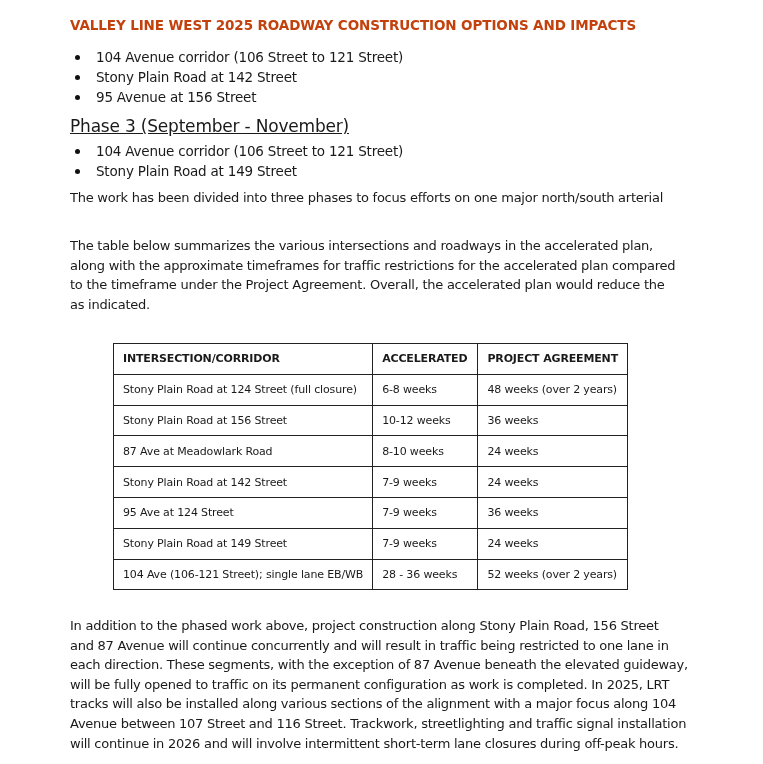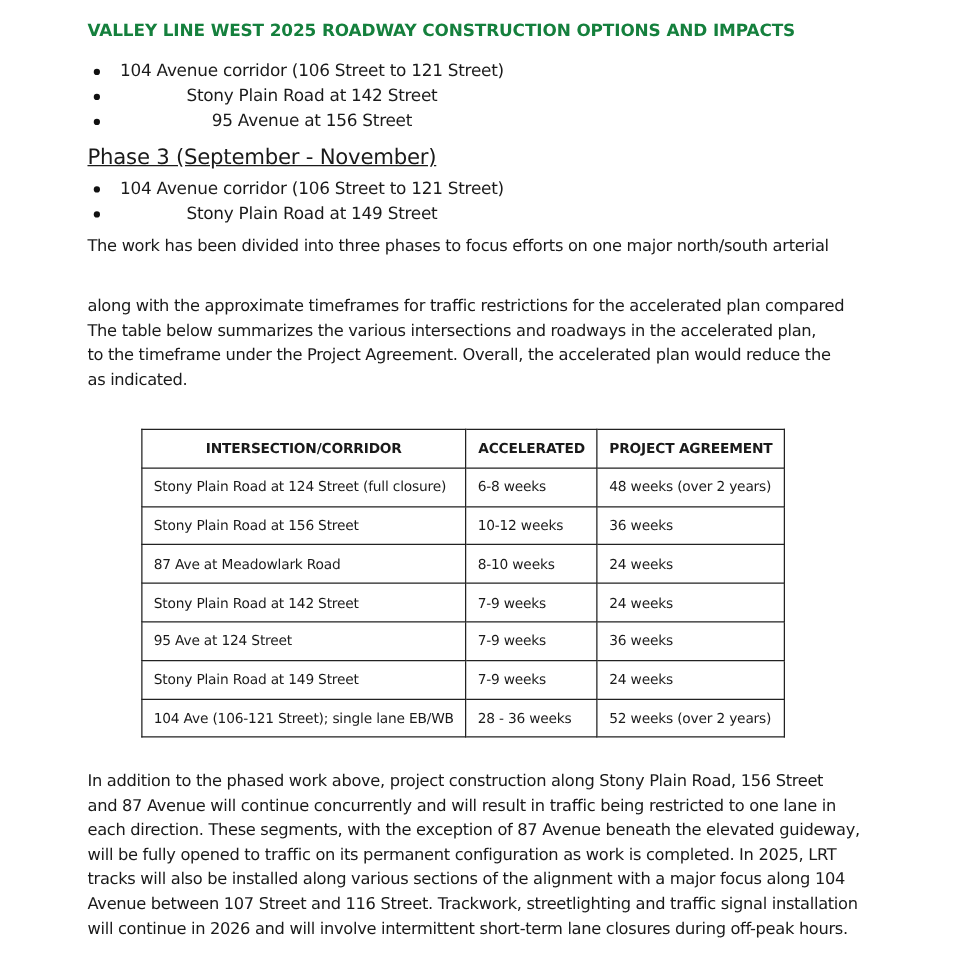--- a/index.html
+++ b/index.html
@@ -3,24 +3,24 @@
 <meta charset="utf-8">
 <style>
   html, body { margin: 0; padding: 0; background: #ffffff; }
   body {
     width: 763px; height: 764px; overflow: hidden; position: relative;
     font-family: "DejaVu Sans", sans-serif;
     color: #1a1a1a;
   }
   .title {
     position: absolute; left: 70px; top: 17px;
-    font-size: 13.5px; font-weight: bold; color: #15803d; letter-spacing: -0.1px;
+    font-size: 13.5px; font-weight: bold; color: #c2410c; letter-spacing: -0.1px;
     white-space: nowrap;
   }
-  .bullets { position: absolute; left: 70px; margin: 0; padding: 0; list-style: none; text-align: center; }
+  .bullets { position: absolute; left: 70px; margin: 0; padding: 0; list-style: none; }
   .bullets li {
     font-size: 13.5px; height: 20px; line-height: 20px; position: relative; padding-left: 26px;
     white-space: nowrap; letter-spacing: -0.2px;
   }
   .bullets li .dot {
     position: absolute; left: 5px; top: 8px; width: 5px; height: 5px; border-radius: 50%; background: #111;
   }
   .phase {
     position: absolute; left: 70px; top: 116px; font-size: 17px; text-decoration: underline;
     white-space: nowrap; letter-spacing: -0.2px;
@@ -30,21 +30,21 @@
     letter-spacing: -0.25px;
   }
   .para .ln { display: block; white-space: nowrap; }
   table.grid {
     position: absolute; left: 113px; top: 343px; width: 515px;
     border-collapse: collapse; font-size: 11px; letter-spacing: -0.15px;
   }
   table.grid td, table.grid th {
     border: 1px solid #222; height: 29.8px; padding: 0 9px; white-space: nowrap;
   }
-  table.grid th { font-weight: bold; text-align: center; font-size: 11px; }
+  table.grid th { font-weight: bold; text-align: left; font-size: 11px; }
   table.grid th.c, table.grid td.c { }
   .col1 { width: 241px; }
   .col2 { width: 108px; }
 </style>
 </head>
 <body>
 
 <div class="title">VALLEY LINE WEST 2025 ROADWAY CONSTRUCTION OPTIONS AND IMPACTS</div>
 
 <ul class="bullets" style="top:47px;">
@@ -58,22 +58,22 @@
 <ul class="bullets" style="top:141px;">
   <li><span class="dot"></span><span>104 Avenue corridor (106 Street to 121 Street)</span></li>
   <li><span class="dot"></span><span>Stony Plain Road at 149 Street</span></li>
 </ul>
 
 <p class="para" style="top:188px;">
   <span class="ln">The work has been divided into three phases to focus efforts on one major north/south arterial</span>
 </p>
 
 <p class="para" style="top:236px;">
+  <span class="ln">The table below summarizes the various intersections and roadways in the accelerated plan,</span>
   <span class="ln">along with the approximate timeframes for traffic restrictions for the accelerated plan compared</span>
-  <span class="ln">The table below summarizes the various intersections and roadways in the accelerated plan,</span>
   <span class="ln">to the timeframe under the Project Agreement. Overall, the accelerated plan would reduce the</span>
   <span class="ln">as indicated.</span>
 </p>
 
 <table class="grid">
   <thead>
     <tr>
       <th class="col1">INTERSECTION/CORRIDOR</th>
       <th class="col2 c">ACCELERATED</th>
       <th class="c">PROJECT AGREEMENT</th>

